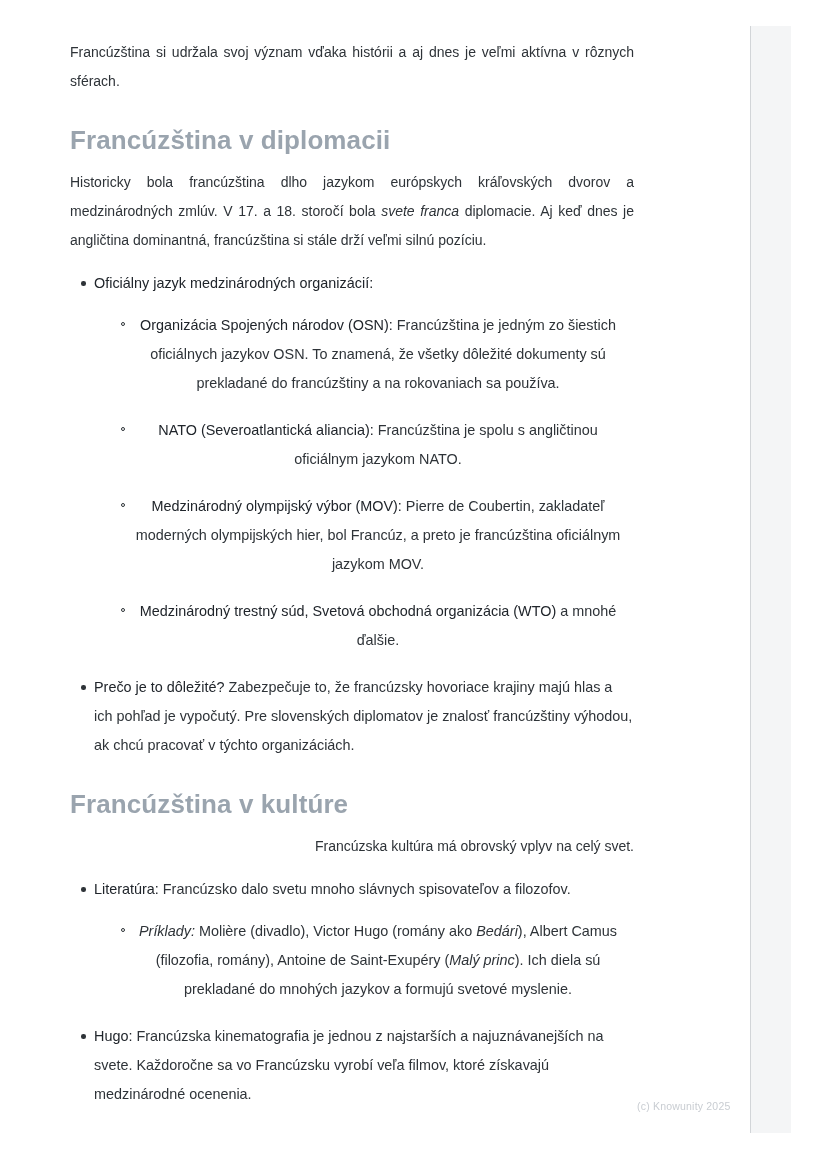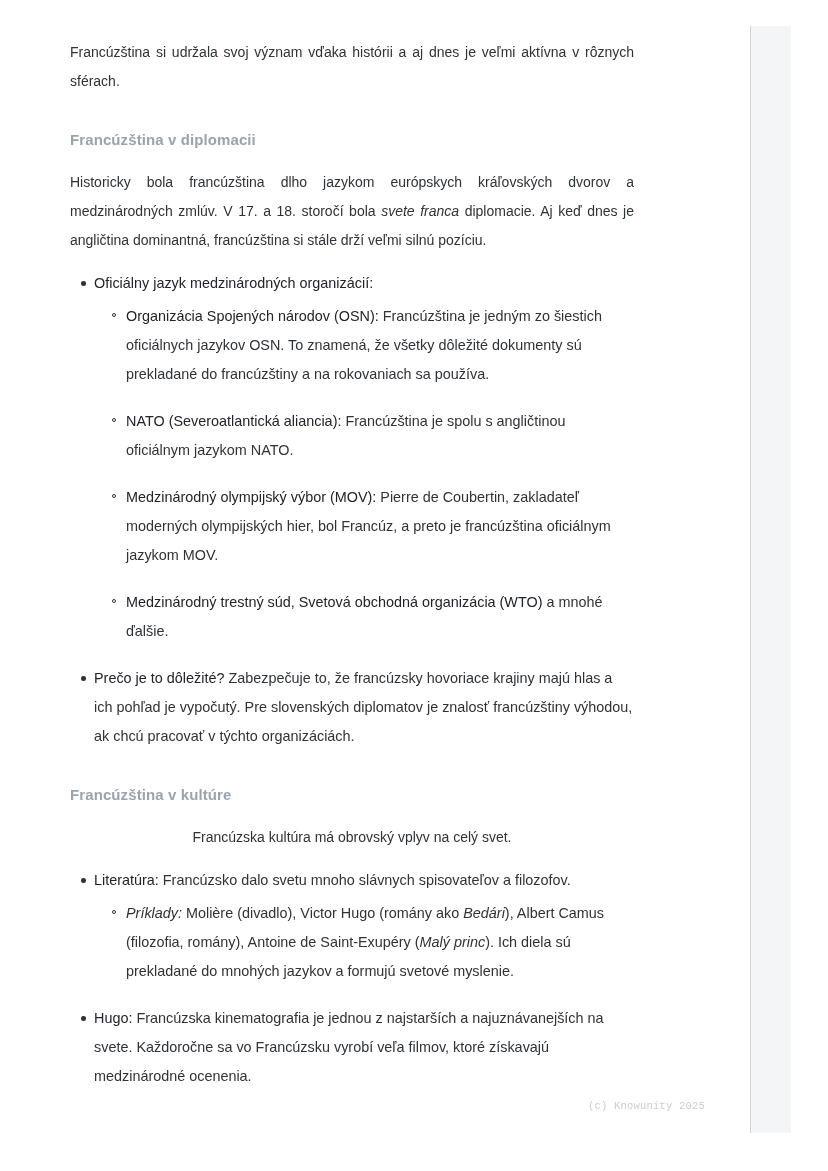--- a/index.html
+++ b/index.html
@@ -46,27 +46,27 @@
 
   
   p.para {
     margin: 0 0 0 0;
     color: #2e3338;
     font-size: 14px;
     line-height: 29px;
     text-align: justify;
   }
   p.para.left {
-    text-align: center;
+    text-align: right;
   }
 
   h2.section-heading {
     margin: 30px 0 14px 0;
     color: #9aa4ae;
-    font-size: 15px;
+    font-size: 26px;
     font-weight: 700;
     line-height: 28px;
     letter-spacing: 0.1px;
   }
 
   
   ul.level1 {
     margin: 14px 0 0 0;
     padding: 0 0 0 24px;
     list-style: none;
@@ -83,23 +83,24 @@
     position: absolute;
     left: -13px;
     top: 12px;
     width: 4.5px;
     height: 4.5px;
     border-radius: 50%;
     background: #2e3338;
   }
 
   ul.level2 {
-    margin: 4px;
+    margin: 13px;
     padding: 0 0 0 28px;
     list-style: none;
+    text-align: center;
   }
   ul.level2 > li {
     position: relative;
     margin: 0 0 18px 0;
     color: #2e3338;
     font-size: 14.4px;
     line-height: 29px;
   }
   ul.level2 > li:last-child { margin-bottom: 0; }
   ul.level2 > li::before {
@@ -117,30 +118,29 @@
 
   
   li.has-sublist { margin-bottom: 10px; }
 
   b, strong { font-weight: 400; color: #20252b; }
   i, em { font-style: italic; }
 
   
   .watermark {
     position: absolute;
-    left: 588px;
+    left: 637px;
     top: 1099px;
     width: 160px;
     text-align: left;
     color: #c9cdd2;
     font-size: 10.5px;
     line-height: 14px;
     letter-spacing: 0.2px;
     white-space: nowrap;
-    font-family: Liberation Mono, monospace;
   }
 </style>
 </head>
 <body>
 
 <div class="page">
 
   <div class="right-gutter"></div>
 
   <div class="content">

